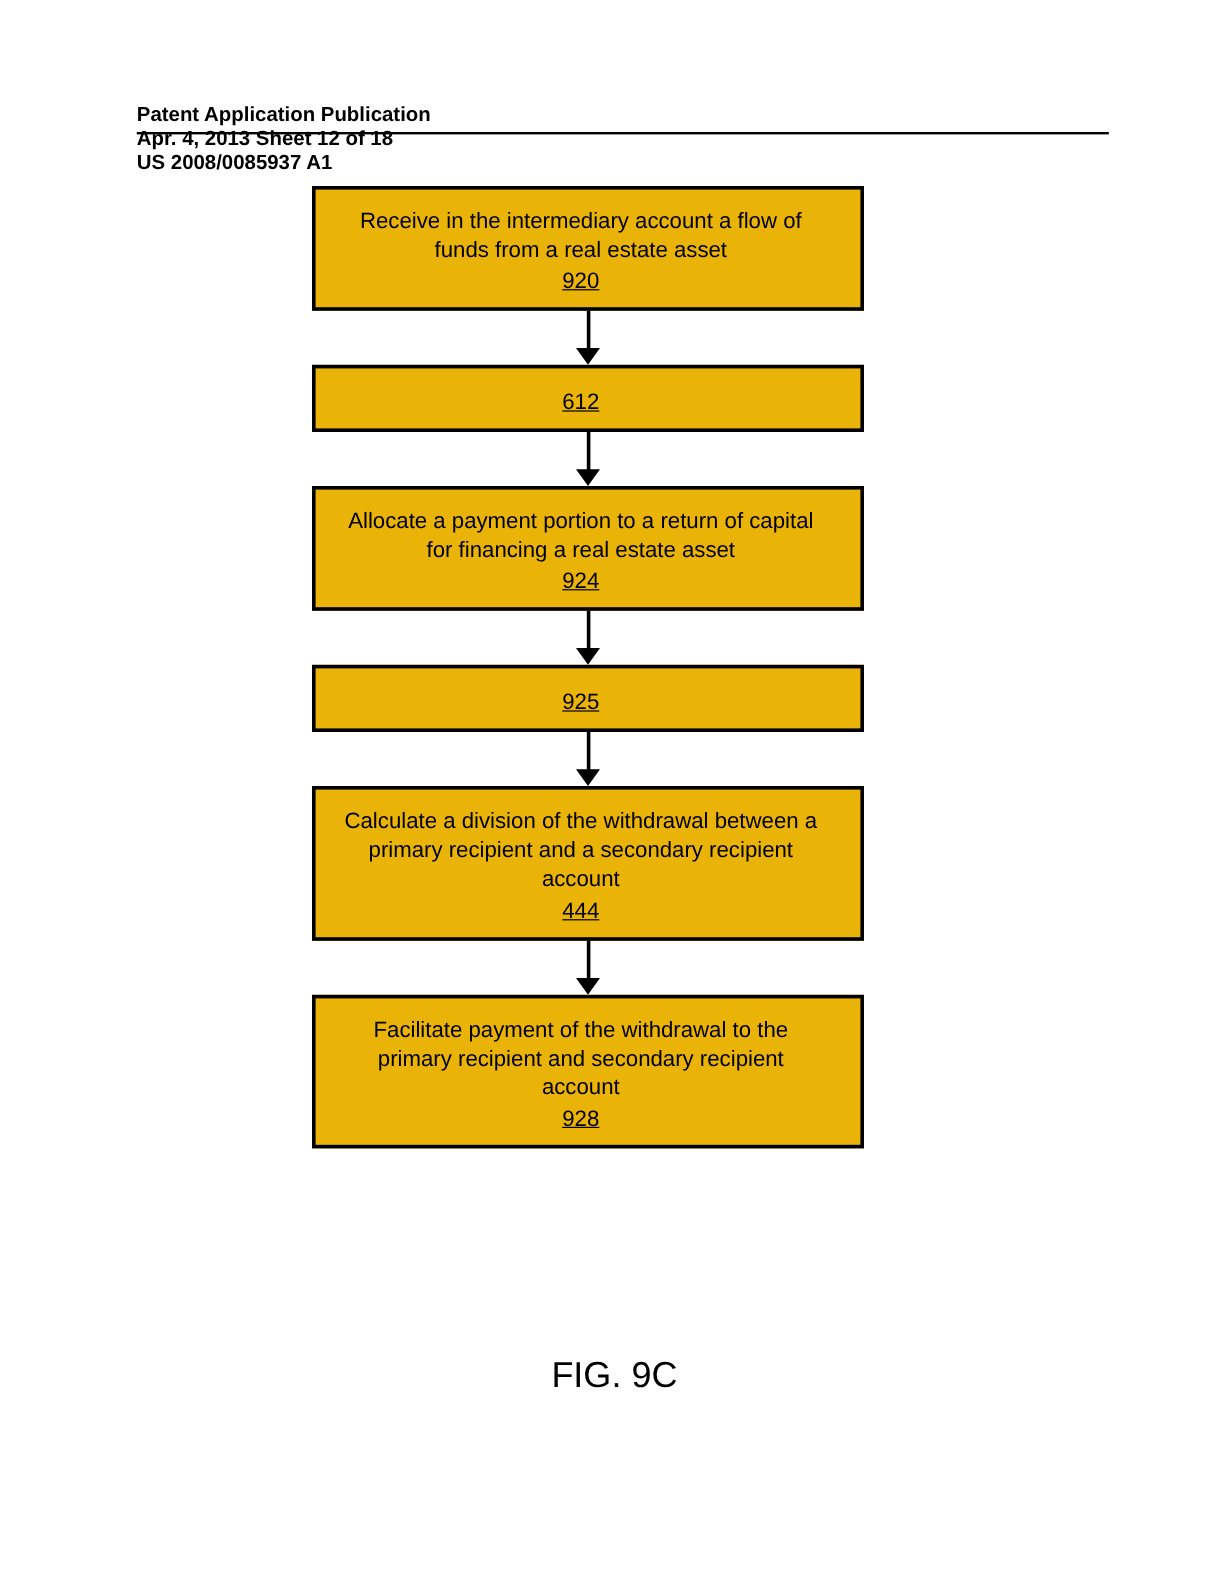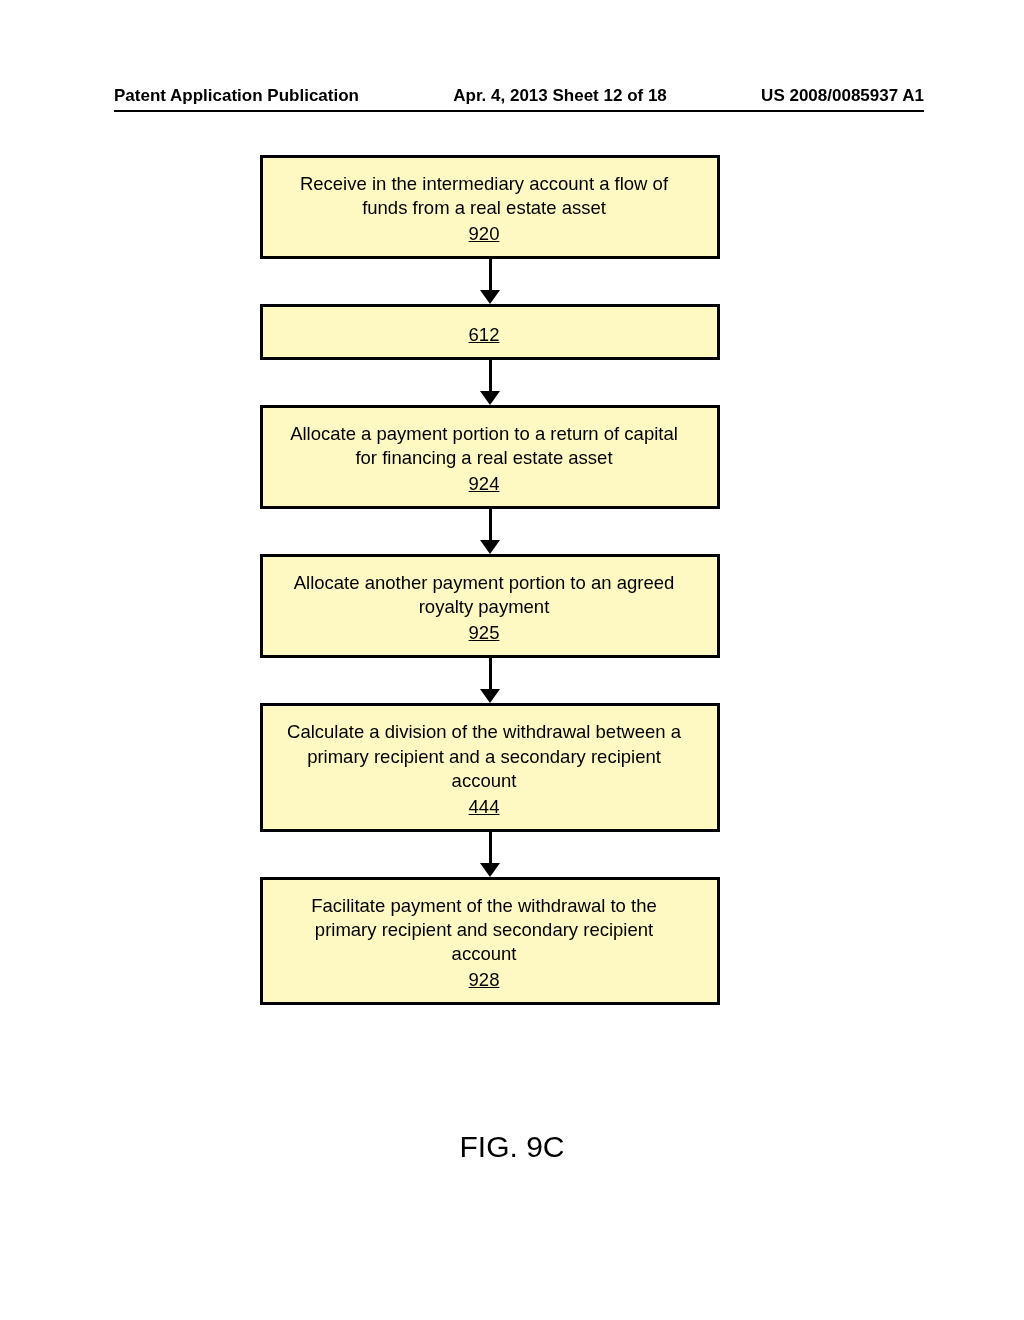--- a/index.html
+++ b/index.html
@@ -16,20 +16,21 @@
     }
     .header {
       position: absolute;
       top: 86px;
       left: 114px;
       right: 100px;
       display: flex;
       justify-content: space-between;
       font-size: 17px;
       font-weight: bold;
+      flex-direction: column;
     }
     .header-rule {
       position: absolute;
       top: 110px;
       left: 114px;
       right: 100px;
       border-top: 2px solid #000;
     }
     .flowchart {
       position: absolute;
@@ -40,21 +41,21 @@
       flex-direction: column;
       align-items: center;
     }
     .flow-box {
       border: 3px solid #000;
       width: 460px;
       padding: 14px 32px 10px 20px;
       text-align: center;
       font-size: 18.5px;
       line-height: 1.3;
-      background: #fef9c3;
+      background: #eab308;
     }
     .flow-box .ref-num {
       text-decoration: underline;
       display: inline-block;
       margin-top: 2px;
     }
     .arrow {
       display: flex;
       flex-direction: column;
       align-items: center;
@@ -117,21 +118,20 @@
     <div>Allocate a payment portion to a return of capital for financing a real estate asset</div>
     <div class="ref-num">924</div>
   </div>
 
   <div class="arrow">
     <div class="arrow-line"></div>
       <div class="arrow-head"></div>
   </div>
 
   <div class="flow-box">
-    <div>Allocate another payment portion to an agreed royalty payment</div>
     <div class="ref-num">925</div>
   </div>
 
   <div class="arrow">
     <div class="arrow-line"></div>
       <div class="arrow-head"></div>
   </div>
 
   <div class="flow-box">
     <div>Calculate a division of the withdrawal between a primary recipient and a secondary recipient account</div>

